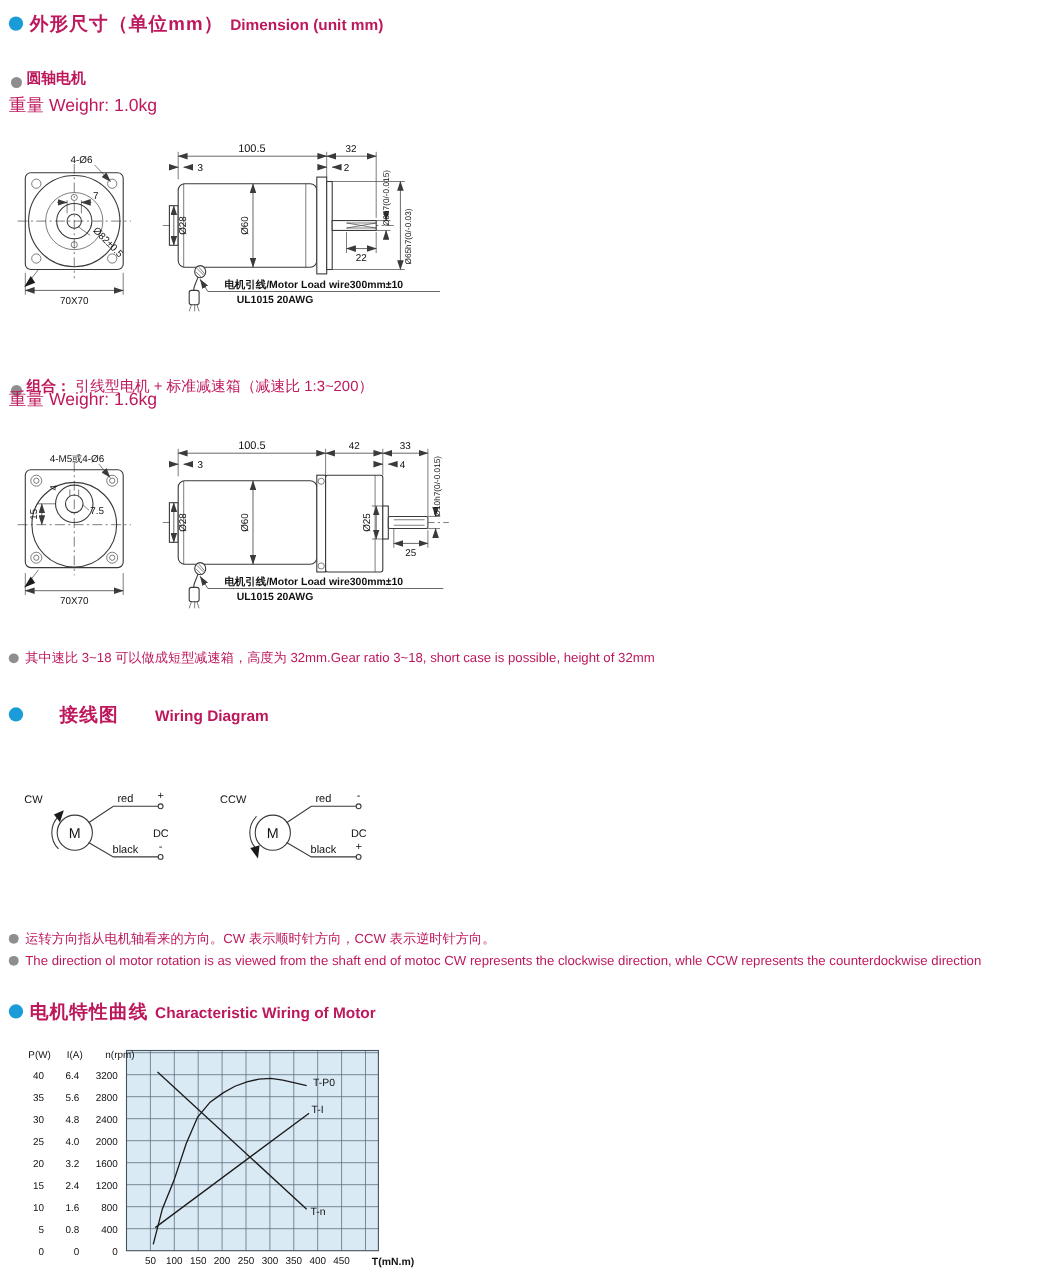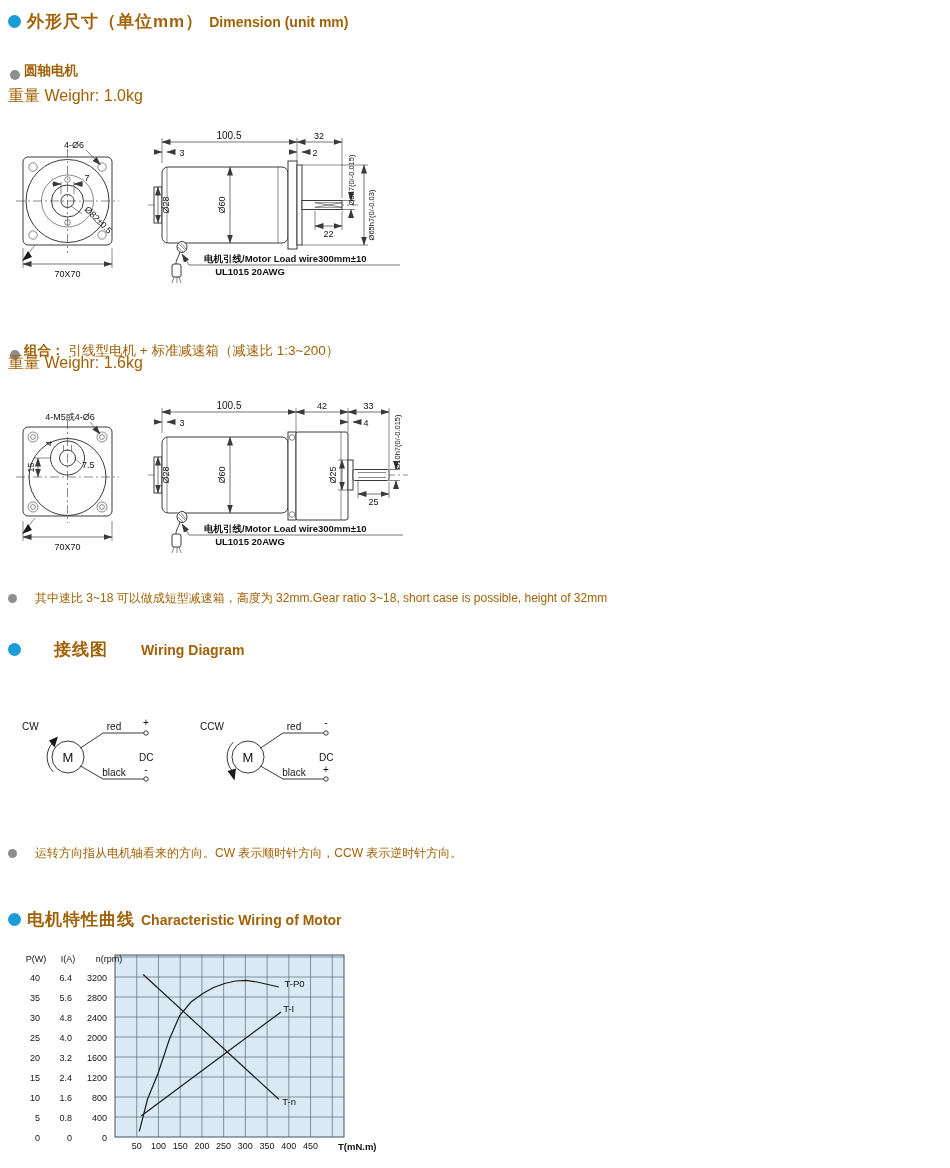--- a/index.html
+++ b/index.html
@@ -1,30 +1,30 @@
 <!DOCTYPE html>
 <html><head>
 <meta charset="utf-8">
 <style>
   html,body{margin:0;padding:0;background:#fff;}
   #page{position:relative;width:950px;height:1168px;background:#fff;overflow:hidden;
-        font-family:"Liberation Sans","DejaVu Sans",sans-serif;color:#a16207;}
+        font-family:"Liberation Sans","DejaVu Sans",sans-serif;color:#be185d;}
   .abs{position:absolute;}
   .sec-head{display:flex;align-items:center;gap:6px;}
   .dot{display:inline-block;border-radius:50%;}
   .dot.blue{width:13px;height:13px;background:#1b9cd8;}
   .dot.gray{width:10px;height:10px;background:#8e8e8e;}
   .dot.gray-s{width:9px;height:9px;background:#8e8e8e;flex:0 0 auto;}
   .sec-cn{font-size:17px;font-weight:bold;letter-spacing:1px;}
   .sec-en{font-size:14px;font-weight:bold;}
   .sub-head{display:flex;align-items:flex-end;gap:4px;}
   .sub-cn{font-size:13.5px;font-weight:bold;}
   .sub-rest{font-size:13.5px;font-weight:normal;}
   .body-txt{font-size:16px;}
-  .note{display:flex;align-items:center;gap:18px;font-size:12px;}
+  .note{display:flex;align-items:center;gap:6px;font-size:12px;}
   
   svg{overflow:visible;}
   .ln{stroke:#3a3a3a;stroke-width:1;fill:none;}
   .thin{stroke:#3a3a3a;stroke-width:0.6;fill:none;}
   .cl{stroke:#3a3a3a;stroke-width:0.6;fill:none;stroke-dasharray:9 3 2 3;}
   .dim{stroke:#3a3a3a;stroke-width:0.7;fill:none;}
   .fw{fill:#fff;}
   text.d{font-family:"Liberation Sans",sans-serif;font-size:9px;fill:#111;}
   text.d10{font-family:"Liberation Sans",sans-serif;font-size:10px;fill:#111;}
   text.d8{font-family:"Liberation Sans",sans-serif;font-size:7.5px;fill:#111;}
@@ -290,20 +290,24 @@
       <text class="wl" x="286" y="75.5" text-anchor="middle">black</text>
       <circle class="ln fw" cx="318" cy="79" r="2.2"></circle>
       <text class="wl" x="318" y="73" text-anchor="middle">+</text>
       <text class="wl" x="311" y="60.5">DC</text>
     </g>
   </svg>
 
   <div class="abs note" style="left:8px;top:845px;width:930px;">
     <span class="dot gray-s"></span>
     <span>运转方向指从电机轴看来的方向。CW 表示顺时针方向，CCW 表示逆时针方向。</span>
+  </div>
+  <div class="abs note" style="left:8px;top:866px;width:940px;">
+    <span class="dot gray-s"></span>
+    <span>The direction ol motor rotation is as viewed from the shaft end of motoc CW represents the clockwise direction, whle CCW represents the counterdockwise direction</span>
   </div>
 
   <div class="abs sec-head" style="left:8px;top:908px;">
     <span class="dot blue"></span>
     <span class="sec-cn">电机特性曲线</span>
     <span class="sec-en">Characteristic Wiring of Motor</span>
   </div>
 
   <svg id="curve-chart" class="abs" style="left:8px;top:946px;" width="400" height="222" viewBox="0 0 400 222">
       <rect x="107" y="9" width="229" height="182" fill="#d9eaf5"></rect>

